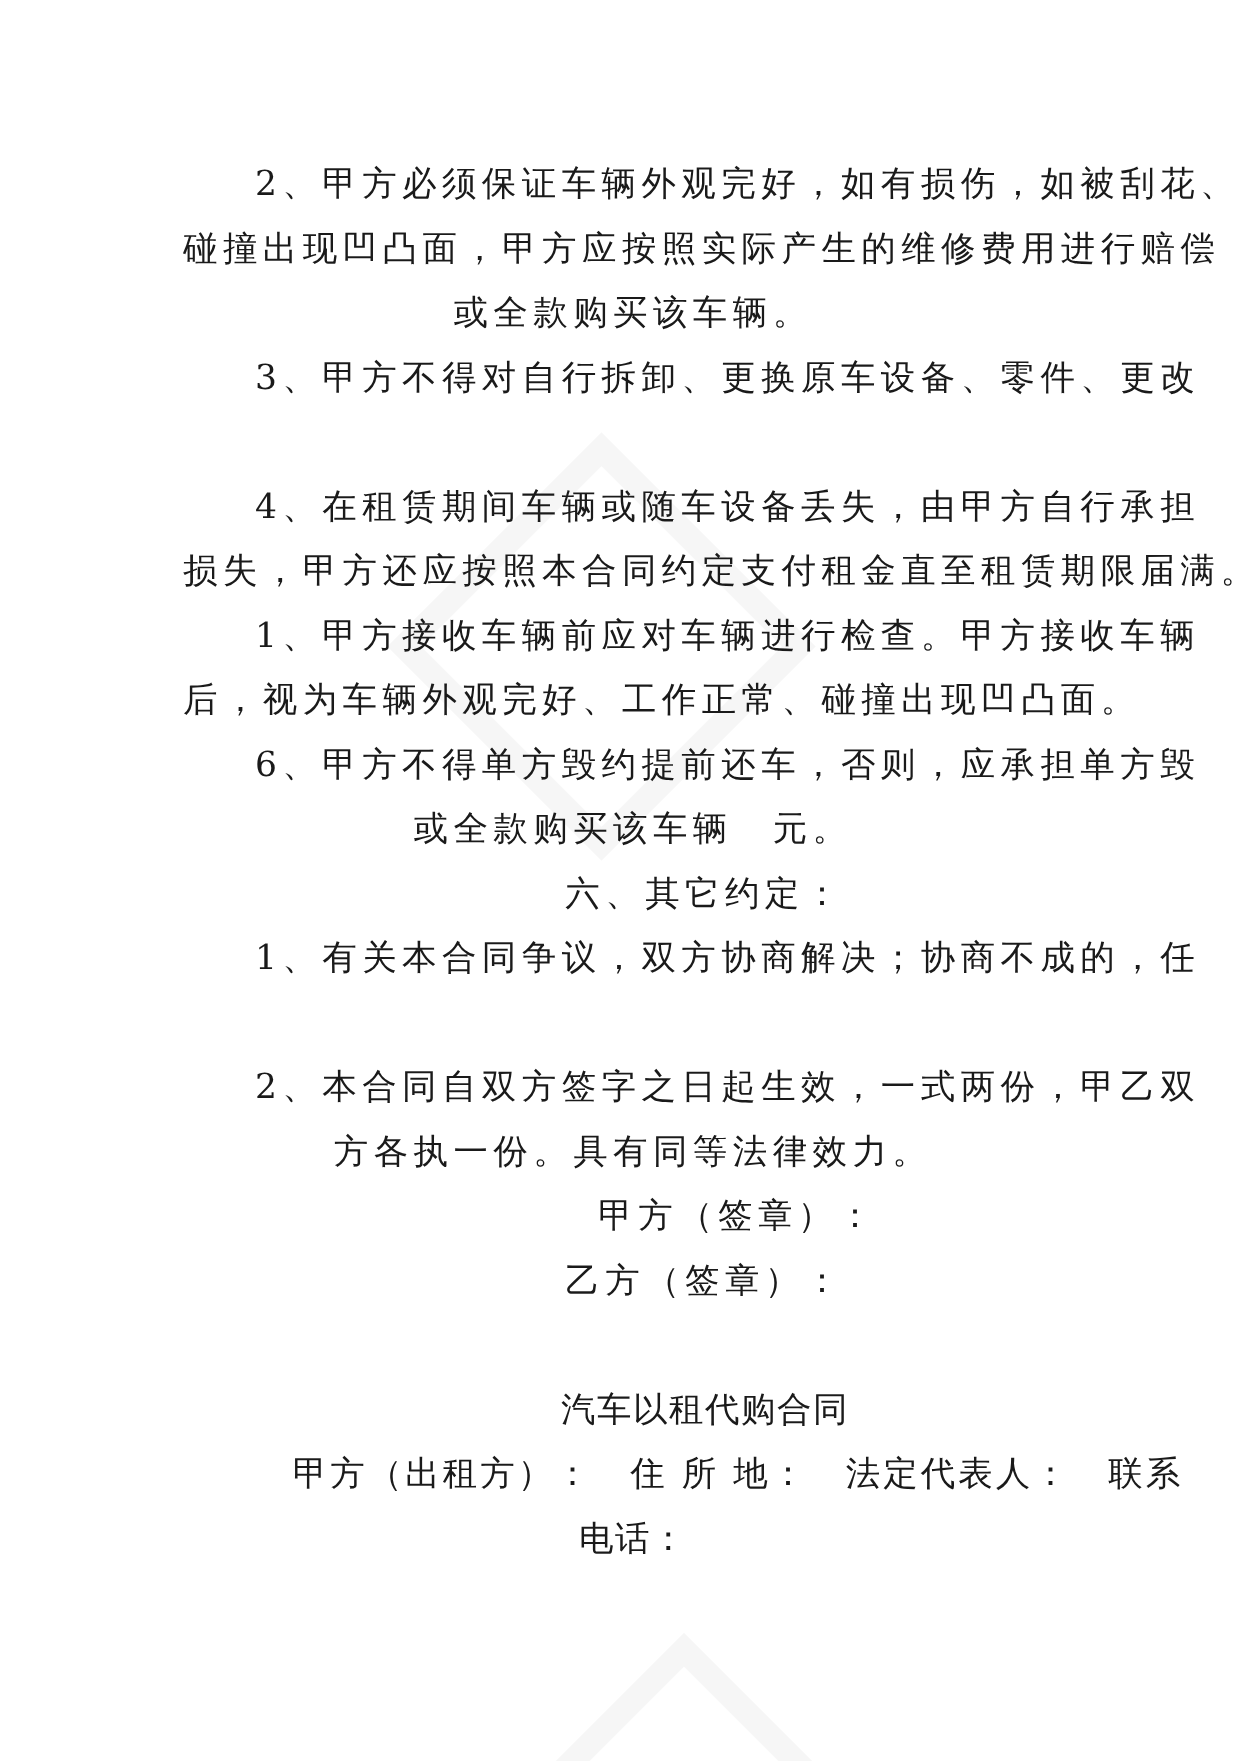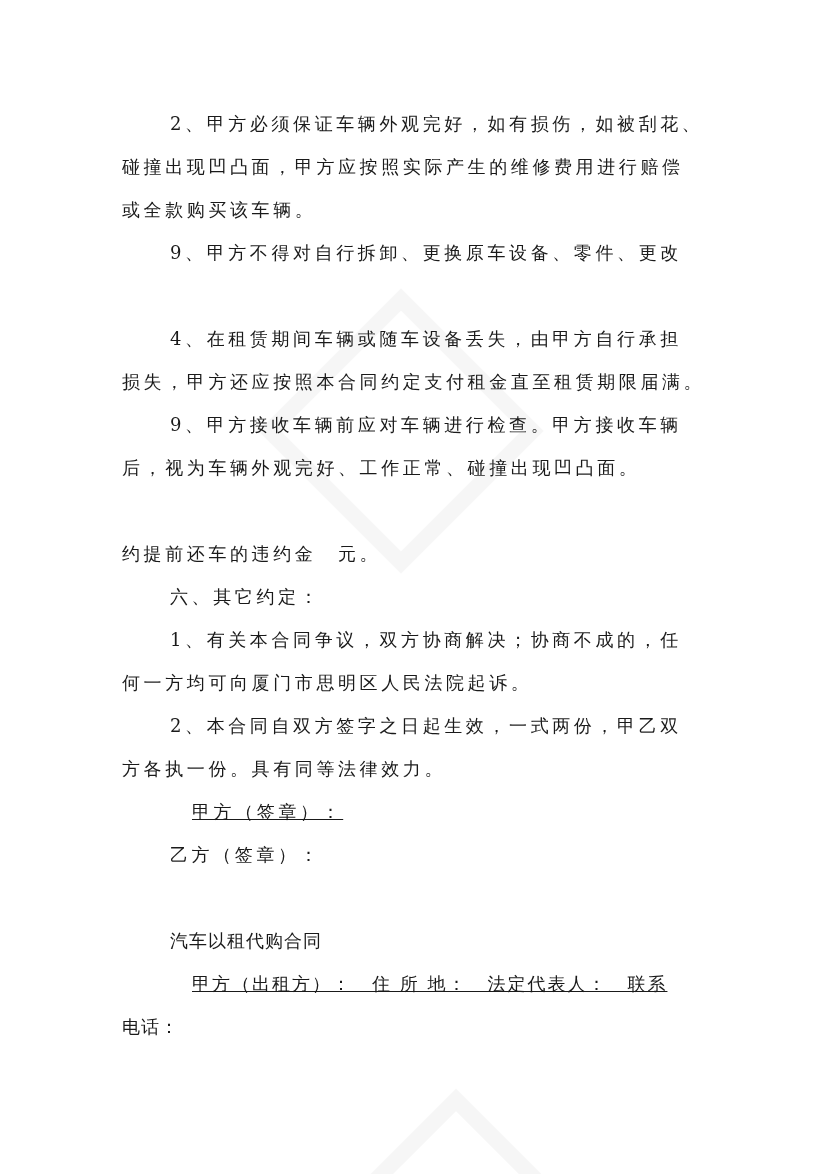--- a/index.html
+++ b/index.html
@@ -12,46 +12,46 @@
     .page { position: absolute; left: 0; top: 0; width: 830px; height: 1174px; }
     .watermark {
       position: absolute; pointer-events: none;
       border: 16px solid rgba(0,0,0,0.035);
       transform: rotate(45deg);
     }
     .wm1 { left: 300px; top: 330px; width: 170px; height: 170px; }
     .wm2 { left: 380px; top: 1120px; width: 120px; height: 120px; }
     .line {
       position: absolute; left: 122px; width: 600px;
-      font-size: 18px; line-height: 43px; height: 43px;
-      white-space: nowrap; letter-spacing: 3.6px;
+      font-size: 23px; line-height: 43px; height: 43px;
+      white-space: nowrap; letter-spacing: 3.6px; text-align: center;
     }
     .indent { left: 170px; }
-    .indent2 { left: 192px; text-decoration: underline; }
+    .indent2 { left: 192px; }
     .tight { letter-spacing: 1px; }
   </style>
 </head>
 <body>
 
 <div class="page">
   <div class="watermark wm1"></div>
   <div class="watermark wm2"></div>
 
   <div class="line indent" style="top:102px">2、甲方必须保证车辆外观完好，如有损伤，如被刮花、</div>
   <div class="line" style="top:145px">碰撞出现凹凸面，甲方应按照实际产生的维修费用进行赔偿</div>
   <div class="line" style="top:188px">或全款购买该车辆。</div>
-  <div class="line indent" style="top:231px">9、甲方不得对自行拆卸、更换原车设备、零件、更改</div>
+  <div class="line indent" style="top:231px">3、甲方不得对自行拆卸、更换原车设备、零件、更改</div>
   <div class="line indent" style="top:317px">4、在租赁期间车辆或随车设备丢失，由甲方自行承担</div>
   <div class="line" style="top:360px">损失，甲方还应按照本合同约定支付租金直至租赁期限届满。</div>
-  <div class="line indent" style="top:403px">9、甲方接收车辆前应对车辆进行检查。甲方接收车辆</div>
+  <div class="line indent" style="top:403px">1、甲方接收车辆前应对车辆进行检查。甲方接收车辆</div>
   <div class="line" style="top:446px">后，视为车辆外观完好、工作正常、碰撞出现凹凸面。</div>
-  <div class="line" style="top:532px">约提前还车的违约金　元。</div>
+  <div class="line indent" style="top:489px">6、甲方不得单方毁约提前还车，否则，应承担单方毁</div>
+  <div class="line" style="top:532px">或全款购买该车辆　元。</div>
   <div class="line indent" style="top:575px">六、其它约定：</div>
   <div class="line indent" style="top:618px">1、有关本合同争议，双方协商解决；协商不成的，任</div>
-  <div class="line" style="top:661px">何一方均可向厦门市思明区人民法院起诉。</div>
   <div class="line indent" style="top:704px">2、本合同自双方签字之日起生效，一式两份，甲乙双</div>
   <div class="line" style="top:747px">方各执一份。具有同等法律效力。</div>
   <div class="line indent2" style="top:790px">甲方（签章）：</div>
   <div class="line indent" style="top:833px">乙方（签章）：</div>
   <div class="line indent tight" style="top:919px">汽车以租代购合同</div>
   <div class="line indent2 tight" style="top:962px; letter-spacing:2px">甲方（出租方）：　住 所 地：　法定代表人：　联系</div>
   <div class="line tight" style="top:1005px">电话：</div>
 </div>
 
 </body></html>

